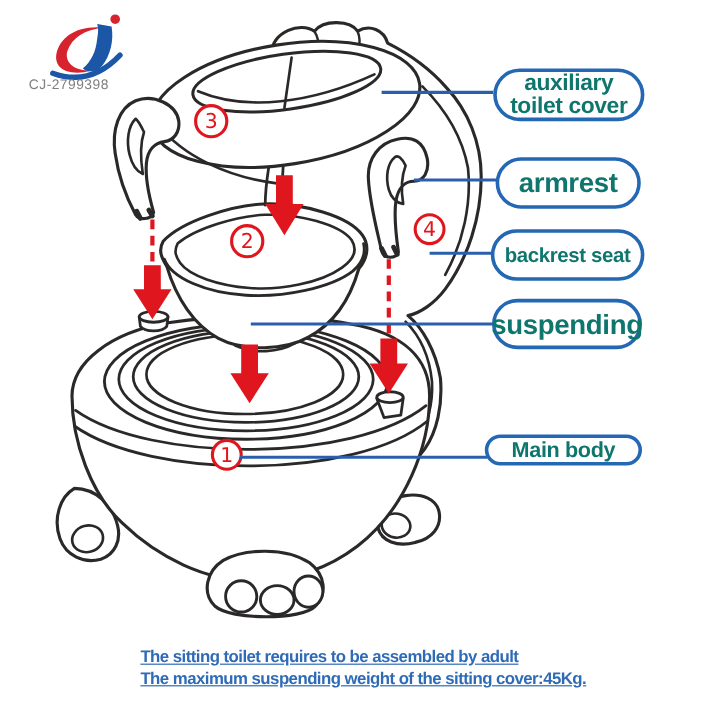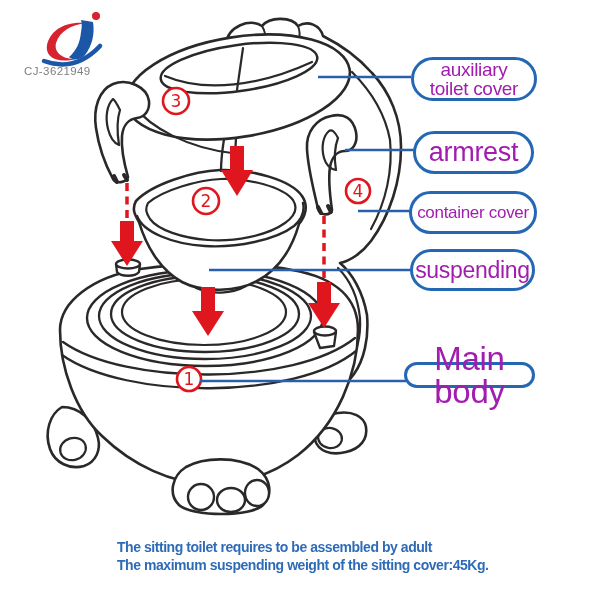--- a/index.html
+++ b/index.html
@@ -1,26 +1,26 @@
 <!DOCTYPE html>
 <html><head>
 <meta charset="utf-8">
 <style>
   html,body{margin:0;padding:0;background:#fff;}
   .stage{position:relative;width:600px;height:600px;background:#ffffff;overflow:hidden;
          font-family:"Liberation Sans", sans-serif;}
   .artwork{position:absolute;left:0;top:0;width:600px;height:600px;}
   .pill{position:absolute;box-sizing:border-box;border:3px solid #2468b4;border-radius:26px;
-        background:#ffffff;color:#a21caf;font-weight:normal;display:flex;flex-direction:column;
+        background:#ffffff;color:#0f766e;font-weight:bold;display:flex;flex-direction:column;
         align-items:center;justify-content:center;text-align:center;letter-spacing:-0.3px;
         line-height:1.0;}
   .logo-code{position:absolute;left:24px;top:65px;font-size:11.5px;color:#7f7f7f;
         letter-spacing:0.4px;}
   .notes{position:absolute;left:117px;top:538px;color:#2e6bb7;font-weight:bold;
-        font-size:14px;letter-spacing:-0.45px;line-height:18px;white-space:nowrap;}
+        font-size:14px;letter-spacing:-0.45px;line-height:18px;white-space:nowrap;text-decoration:underline;}
 </style>
 </head>
 <body>
 
 <div class="stage">
 
   <svg class="artwork" viewBox="0 0 600 600">
 
     <g>
       <path d="M 86,23 C 64,21 50,31 47,45 C 45,56 55,64 76,59 C 60,59 54,51 56,43 C 60,31 71,25 86,23 Z" fill="#d6232e"></path>
@@ -151,36 +151,36 @@
 
     <g stroke="#2a5fae" stroke-width="2.6">
       <path d="M 318,77 L 411,77"></path>
       <path d="M 345,150 L 414,150"></path>
       <path d="M 358,211 L 410,211"></path>
       <path d="M 209,270 L 411,270"></path>
       <path d="M 200,381 L 406,381"></path>
     </g>
   </svg>
 
-  <div class="logo-code">CJ-3621949</div>
+  <div class="logo-code">CJ-2799398</div>
 
   <div class="pill" style="left:411px;top:57px;width:126px;height:44px;font-size:19px;">
     <span>auxiliary</span>
     <span>toilet cover</span>
   </div>
-  <div class="pill" style="left:413px;top:131px;width:121px;height:43px;font-size:27px;">
+  <div class="pill" style="left:413px;top:131px;width:121px;height:43px;font-size:23px;">
     <span>armrest</span>
   </div>
   <div class="pill" style="left:409px;top:191px;width:128px;height:43px;font-size:17px;">
-    <span>container cover</span>
+    <span>backrest seat</span>
   </div>
   <div class="pill" style="left:410px;top:249px;width:125px;height:42px;font-size:23px;">
     <span>suspending</span>
   </div>
-  <div class="pill" style="left:404px;top:362px;width:131px;height:26px;font-size:33px;">
+  <div class="pill" style="left:404px;top:362px;width:131px;height:26px;font-size:18px;">
     <span>Main body</span>
   </div>
 
   <div class="notes">
     <div>The sitting toilet requires to be assembled by adult</div>
     <div>The maximum suspending weight of the sitting cover:45Kg.</div>
   </div>
 
 </div>
 

